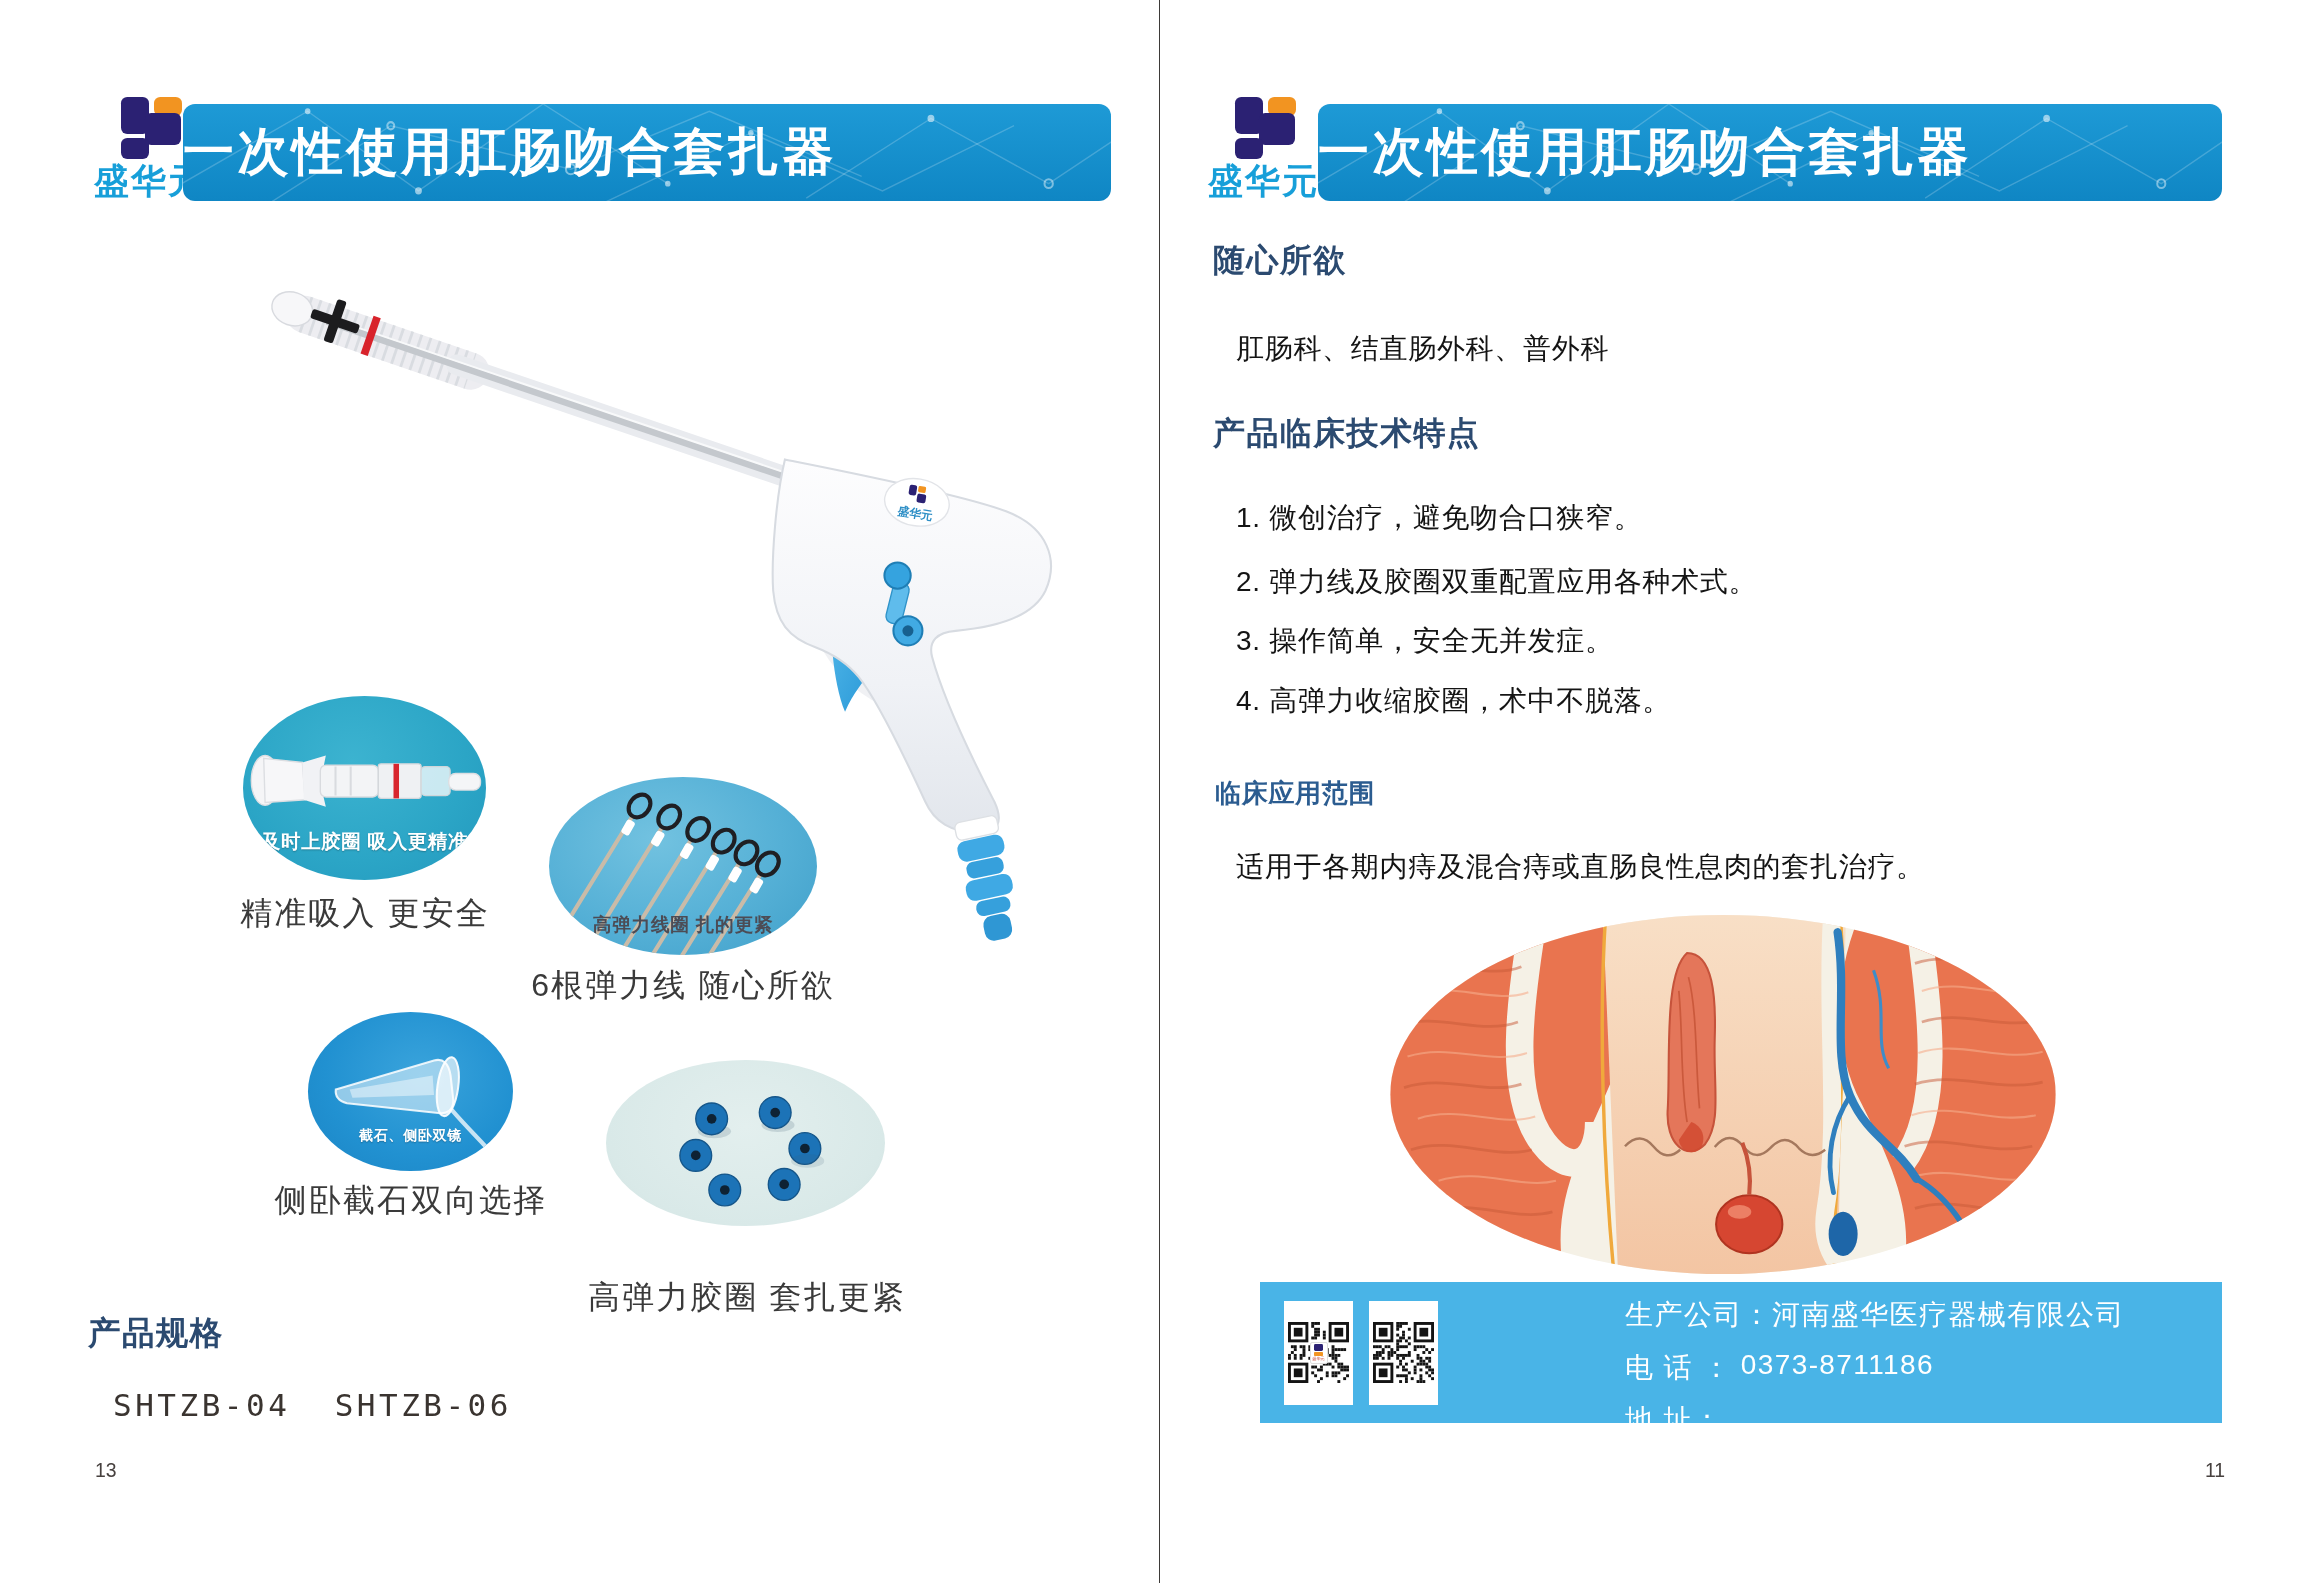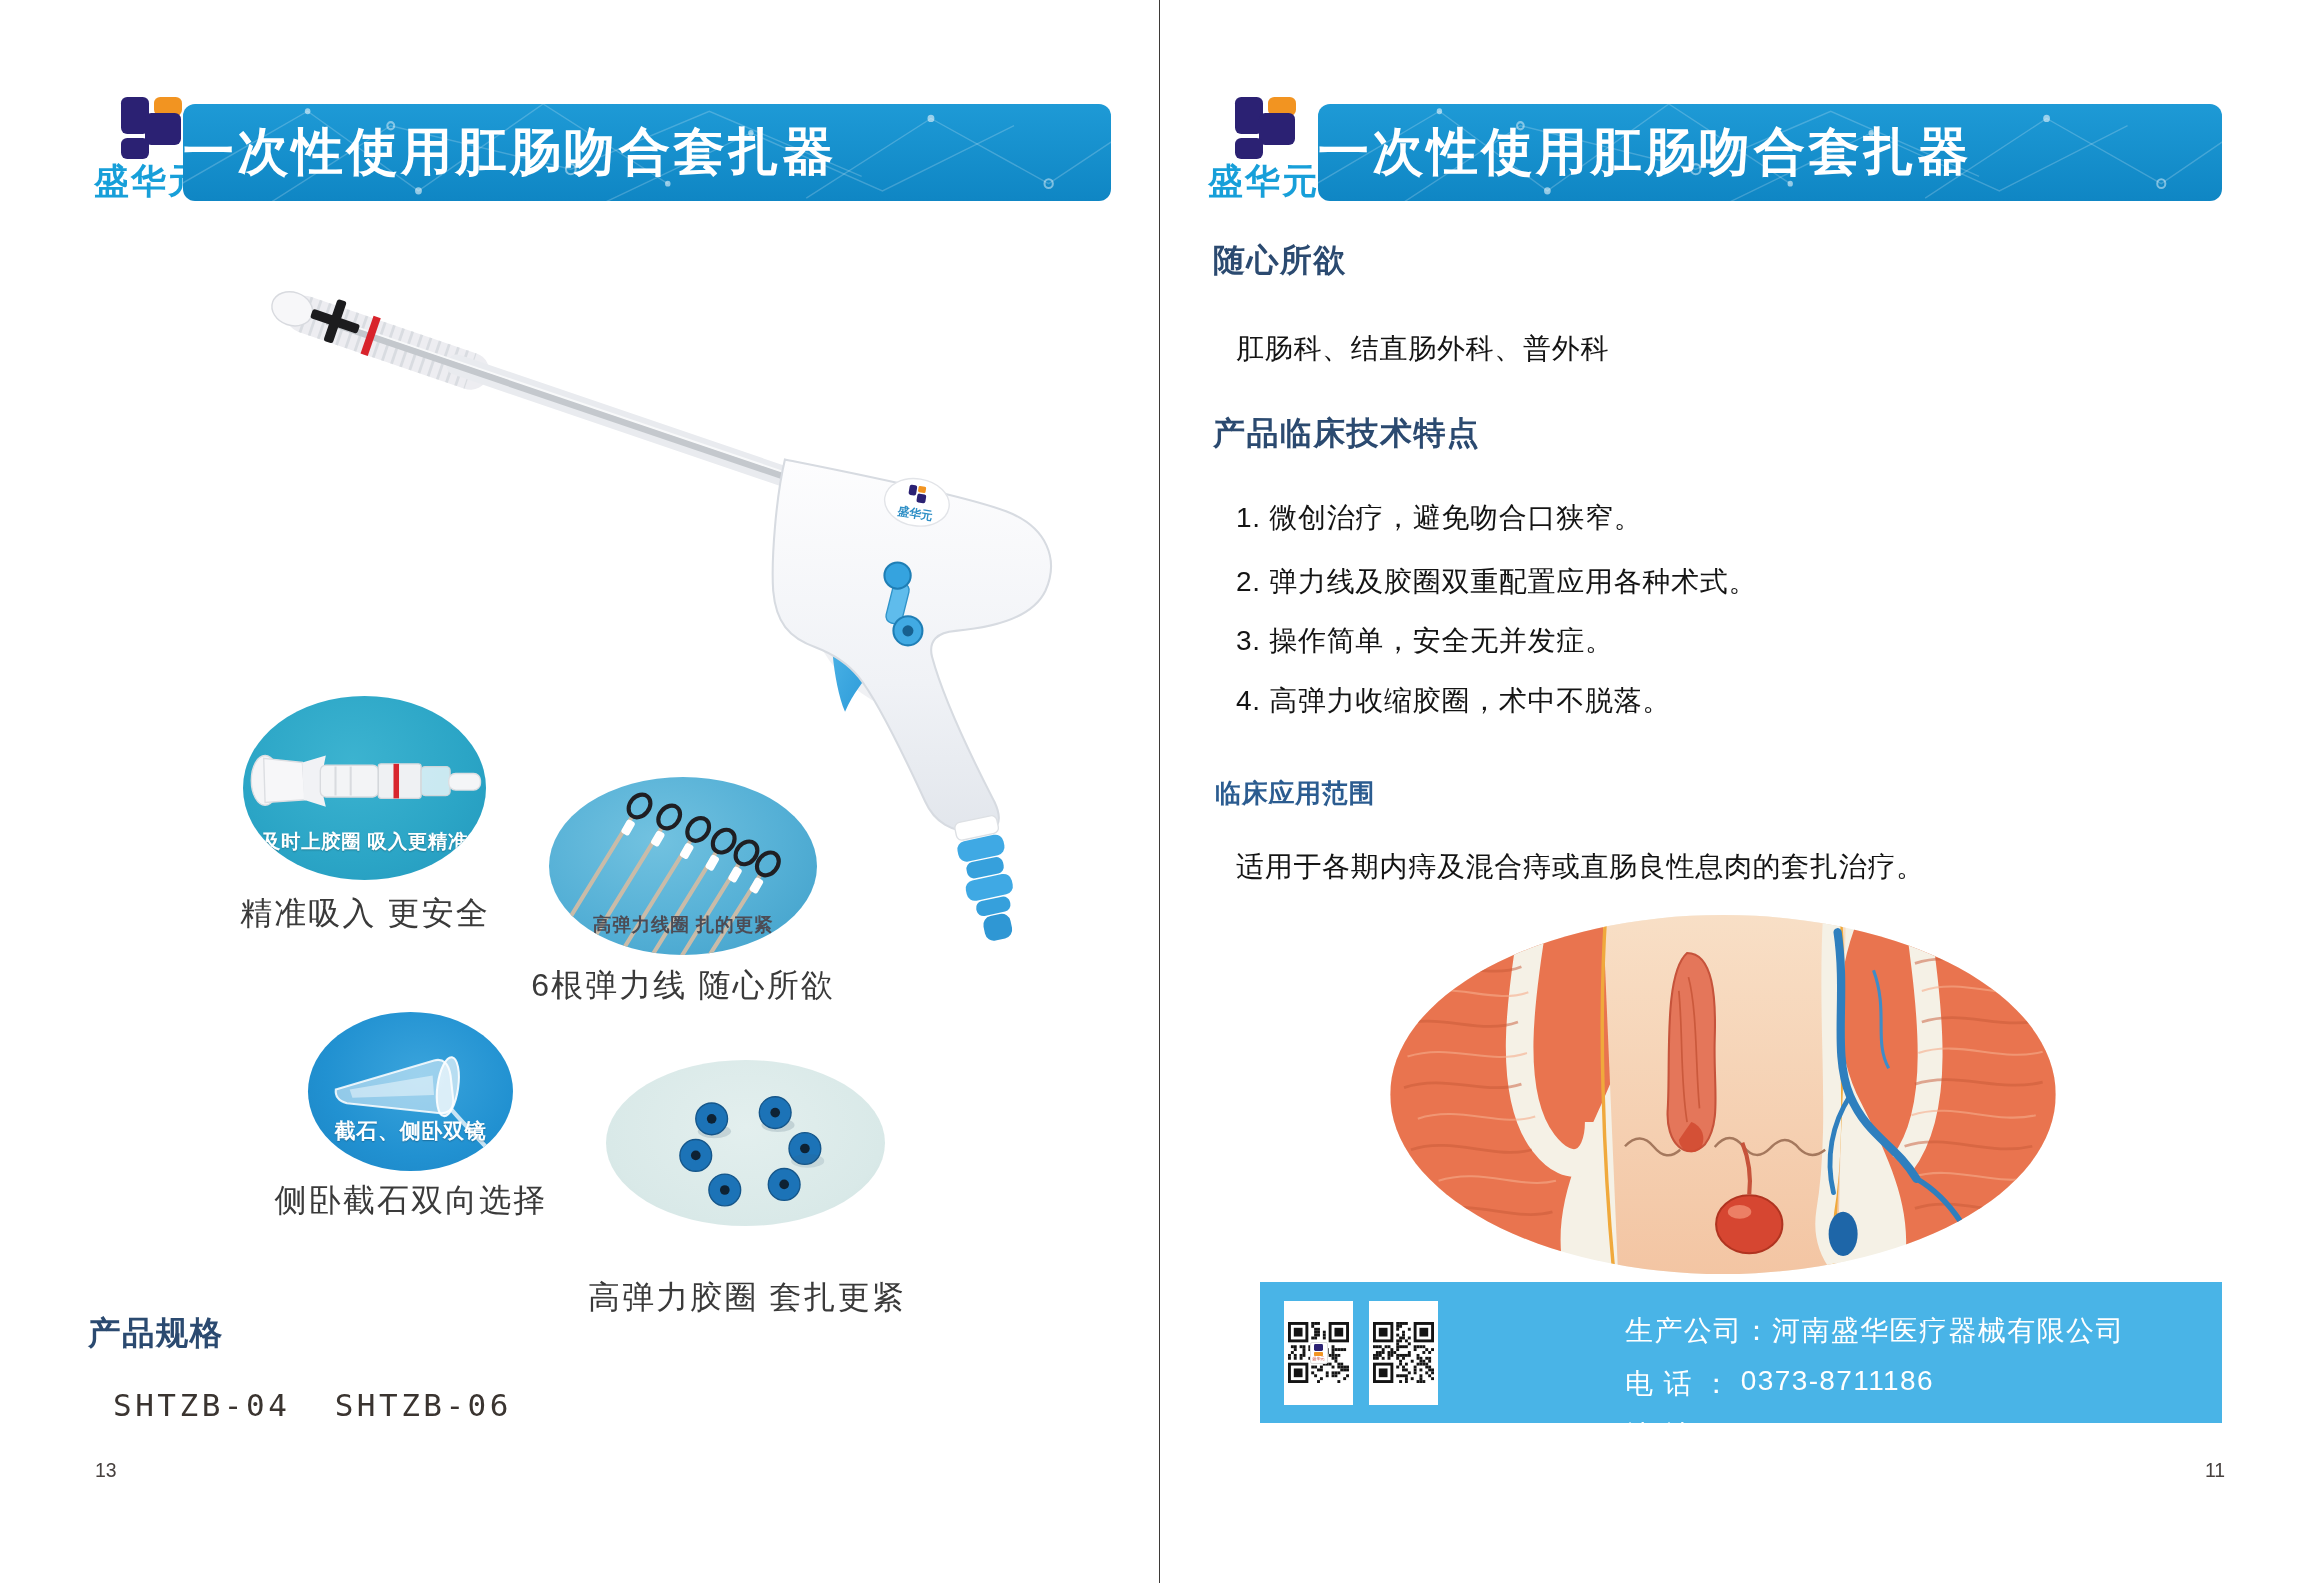--- a/index.html
+++ b/index.html
@@ -207,21 +207,21 @@
   </div>
   <div class="abs caption" style="left:683px; top:964px; transform:translateX(-50%);">6根弹力线 随心所欲</div>
 
   <div class="abs fcircle fc3" style="left:308px; top:1012px; width:205px; height:159px;">
     <svg viewBox="0 0 296 230">
       <path d="M40,112 L182,70 Q202,65 206,92 L210,128 Q209,149 188,146 L56,132 Q38,127 40,112 Z" fill="rgba(255,255,255,.5)" stroke="rgba(255,255,255,.85)" stroke-width="3"></path>
       <path d="M60,112 L180,92 L182,120 L64,124 Z" fill="rgba(255,255,255,.45)"></path>
       <ellipse cx="202" cy="108" rx="15" ry="43" fill="rgba(255,255,255,.65)" stroke="rgba(255,255,255,.9)" stroke-width="3" transform="rotate(8 202 108)"></ellipse>
       <path d="M208,142 C232,170 252,188 272,212" stroke="rgba(255,255,255,.75)" stroke-width="6" fill="none" stroke-linecap="round"></path>
     </svg>
-    <div class="overlay-white" style="bottom:26px; font-size:21px;">截石、侧卧双镜</div>
+    <div class="overlay-white" style="bottom:26px; font-size:14px;">截石、侧卧双镜</div>
   </div>
   <div class="abs caption" style="left:411px; top:1179px; transform:translateX(-50%);">侧卧截石双向选择</div>
 
   <div class="abs fcircle fc4" style="left:606px; top:1060px; width:279px; height:166px;">
     <svg viewBox="0 0 404 240">
       <g>
         <ellipse cx="153" cy="85" rx="24" ry="10" fill="rgba(60,90,110,.18)" transform="translate(4 18)"></ellipse>
         <circle cx="153" cy="85" r="23" fill="#1c73b7" stroke="#15568a" stroke-width="2"></circle>
           <circle cx="153" cy="85" r="7" fill="#0e2234"></circle>
         <ellipse cx="245" cy="76" rx="24" ry="10" fill="rgba(60,90,110,.18)" transform="translate(4 18)"></ellipse>
@@ -594,21 +594,21 @@
             <rect x="8" y="8" width="12" height="12"></rect>
             <rect x="56" y="0" width="28" height="28"></rect>
             <rect fill="#fff" x="60" y="4" width="20" height="20"></rect>
             <rect x="64" y="8" width="12" height="12"></rect>
             <rect x="0" y="56" width="28" height="28"></rect>
             <rect fill="#fff" x="4" y="60" width="20" height="20"></rect>
             <rect x="8" y="64" width="12" height="12"></rect>
           </g>
         </svg>
     </div>
-    <div class="contact" style="left:365px; top:30px;">
+    <div class="contact" style="left:365px; top:14px;">
       <div class="row">
         <span>生产公司：</span><span>河南盛华医疗器械有限公司</span>
       </div>
       <div class="row">
         <span>电 话 ： </span><span>0373-8711186</span>
       </div>
       <div class="row">
         <span>地 址：</span>
       </div>
     </div>

